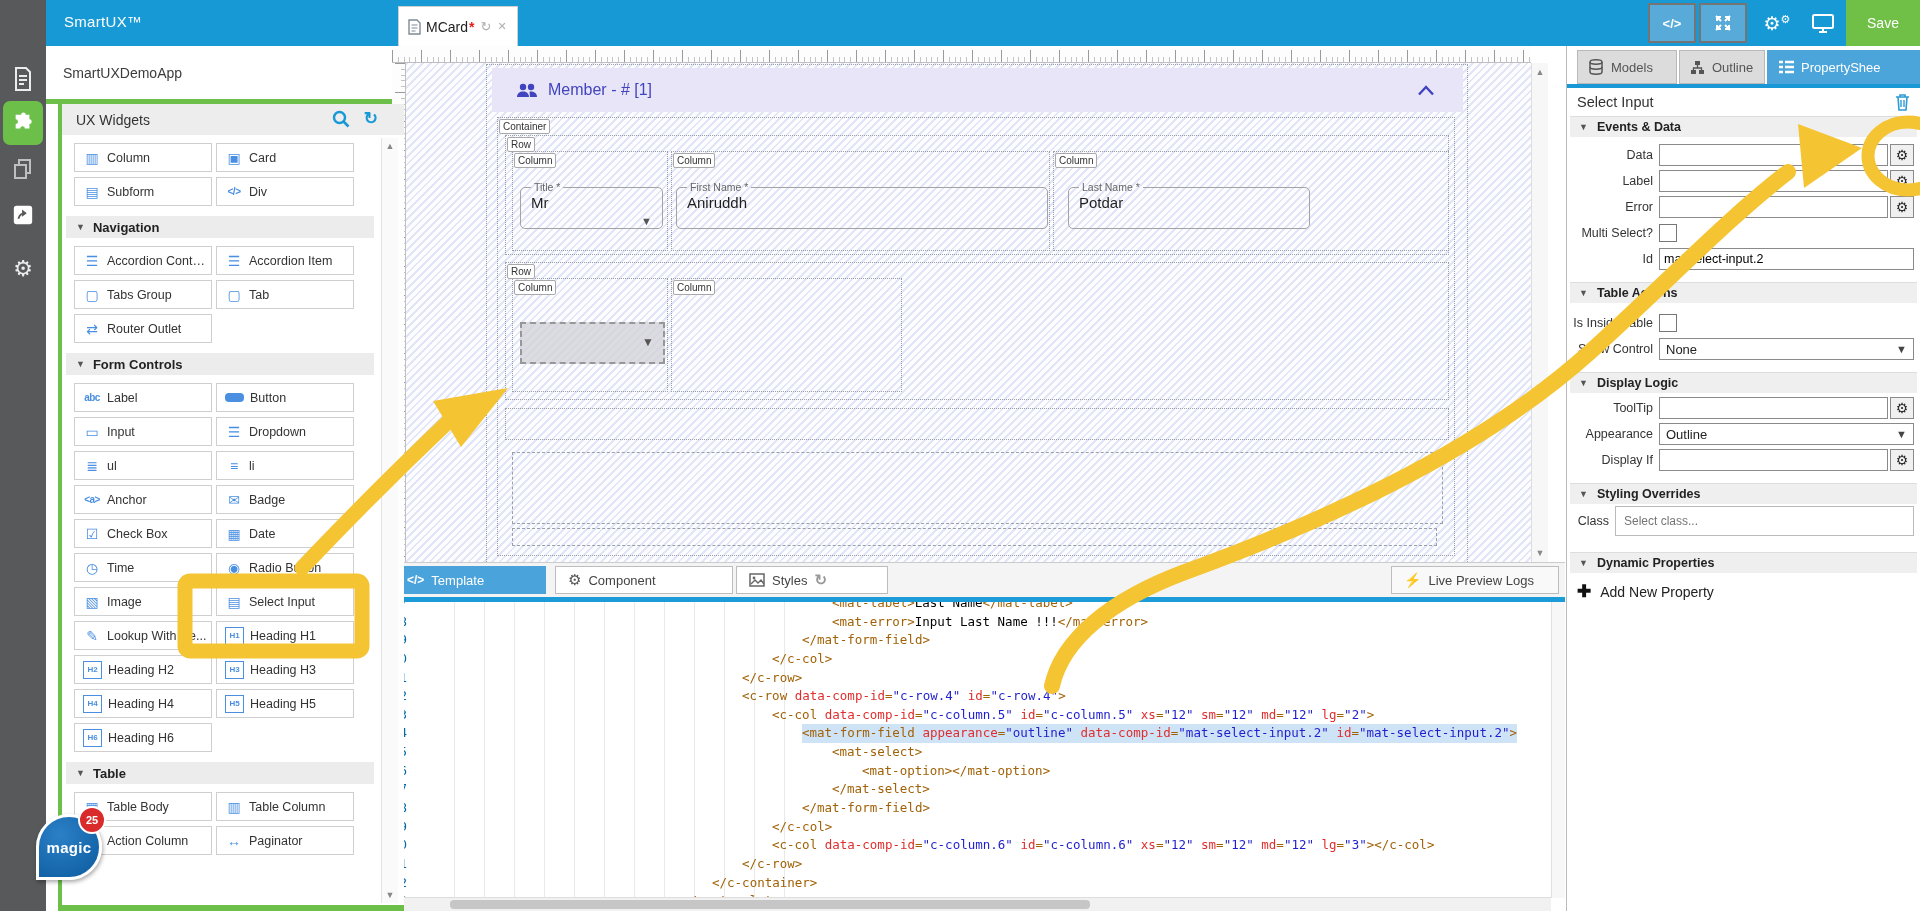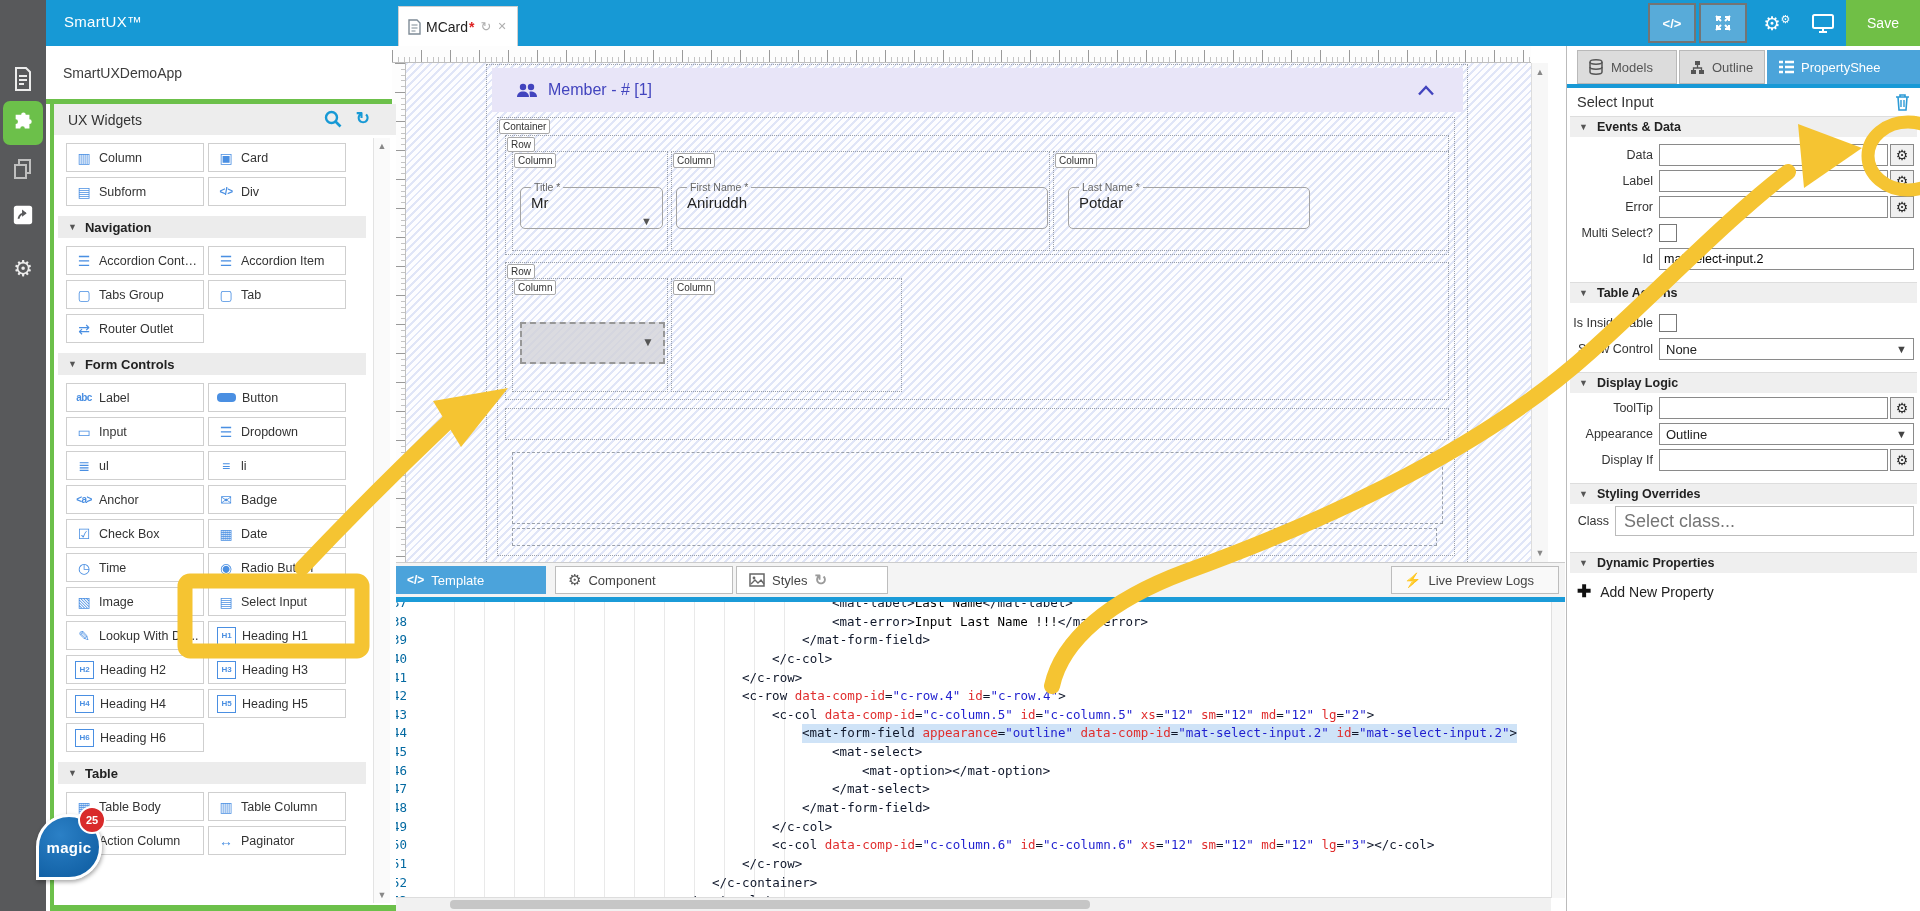--- a/index.html
+++ b/index.html
@@ -16,21 +16,21 @@
   #app-title{position:absolute;left:18px;top:13px;color:#fff;font-size:15px;letter-spacing:.3px;}
   .tb-btn{position:absolute;top:3px;width:48px;height:40px;background:#58ABD9;border:2px solid #747474;box-sizing:border-box;display:flex;align-items:center;justify-content:center;color:#fff;}
   .tb-ic{position:absolute;top:8px;width:34px;height:30px;display:flex;align-items:center;justify-content:center;color:#fff;}
   #save-btn{position:absolute;right:0;top:0;width:74px;height:46px;background:#70BF46;color:#fff;border:none;font-size:14px;font-family:inherit;}
 
   
   #sidebar{left:46px;top:46px;width:346px;height:865px;background:#fff;z-index:4;}
   #app-name-bar{position:absolute;left:0;top:0;width:100%;height:53px;background:#fff;display:flex;align-items:center;}
   #app-name{margin-left:17px;font-size:14px;color:#3c3c3c;}
   #green-top{position:absolute;left:0;top:53px;width:100%;height:5px;background:#6CC04A;}
-  #widgets-wrap{position:absolute;left:4px;top:58px;width:346px;height:807px;box-sizing:border-box;border-left:4px solid #6CC04A;border-bottom:6px solid #6CC04A;background:#fff;}
+  #widgets-wrap{position:absolute;left:12px;top:58px;width:346px;height:807px;box-sizing:border-box;border-left:4px solid #6CC04A;border-bottom:6px solid #6CC04A;background:#fff;}
   #widgets-title{height:31px;background:#EDEDED;display:flex;align-items:center;position:relative;}
   #widgets-title .t{margin-left:14px;font-size:14px;color:#333;}
   #panel-search{position:absolute;right:52px;top:6px;width:20px;height:20px;}
   #panel-refresh{position:absolute;right:26px;top:4px;color:#1799D5;font-size:17px;font-weight:bold;}
   #widget-sections{position:absolute;left:0;top:34px;width:316px;bottom:0;overflow:hidden;padding-top:3px;}
   .wsec-head{height:22px;background:#ECECEC;display:flex;align-items:center;margin:6px 4px 6px 4px;}
   .wsec-head .tri{font-size:9px;color:#555;margin:0 8px 0 10px;}
   .wsec-head .lbl{font-size:13px;font-weight:bold;color:#222;}
   .wgrid{display:grid;grid-template-columns:138px 138px;gap:5px 4px;padding:2px 0 4px 12px;}
   .witem{height:29px;border:1px solid #CFCFCF;background:#fff;display:flex;align-items:center;box-sizing:border-box;}
@@ -79,21 +79,21 @@
   .etab{position:absolute;top:3px;height:28px;border:1px solid #BDBDBD;background:#fff;box-sizing:border-box;display:flex;align-items:center;gap:7px;padding:0 12px;font-size:13px;color:#444;}
   .etab.active{background:#4BA3DB;border-color:#4BA3DB;color:#fff;}
   #blue-strip{position:absolute;left:0;top:34px;width:100%;height:5px;background:#1B9BD8;z-index:3;}
   #code-area{position:absolute;left:0;top:39px;width:1159px;height:296px;overflow:hidden;background:#fff;}
   #guides{position:absolute;left:62px;top:0;width:346px;height:100%;background:repeating-linear-gradient(to right,#E9E9E9 0 1px,transparent 1px 30px);}
   #code-lines{position:absolute;left:0;top:-8px;width:100%;}
   .cl{position:relative;height:18.65px;line-height:18.65px;font-family:"DejaVu Sans Mono",monospace;font-size:12.5px;white-space:nowrap;}
   .cl .ln{position:absolute;left:0;top:0;width:44px;text-align:left;color:#0369a1;}
   .cl .ct{position:absolute;top:0;}
   .cl .ct.sel{background:#CFE3F7;}
-  .tag{color:#0f172a;} .attr{color:#E02D2D;} .val{color:#1F1FCF;}
+  .tag{color:#a16207;} .attr{color:#E02D2D;} .val{color:#1F1FCF;}
   #hscroll{position:absolute;left:0;bottom:0;width:1159px;height:14px;background:#F1F1F1;border-top:1px solid #DDD;box-sizing:border-box;}
   #hthumb{position:absolute;left:58px;top:2px;width:640px;height:9px;background:#C6C6C6;border-radius:4px;}
   #evscroll{position:absolute;right:0;top:39px;width:14px;height:296px;background:#F7F7F7;border-left:1px solid #E0E0E0;box-sizing:border-box;}
 
   
   #inspector{left:1566px;top:46px;width:354px;height:865px;background:#fff;border-left:1px solid #BBB;box-sizing:border-box;}
   .itab{position:absolute;top:4px;height:34px;border:1px solid #B9B9B9;background:#DCDCDC;box-sizing:border-box;display:flex;align-items:center;gap:7px;padding:0 10px;font-size:13px;color:#555;}
   .itab.active{background:#4BA4DA;border-color:#4BA4DA;color:#fff;}
   #ins-strip{position:absolute;left:0;top:38px;width:100%;height:4px;background:#1899D6;}
   #ins-title-row{position:absolute;left:0;top:42px;width:100%;height:28px;display:flex;align-items:center;}
@@ -103,21 +103,21 @@
   .ihead{height:20px;background:#EFEFEF;border-top:1px solid #DDD;display:flex;align-items:center;margin:0 3px;}
   .ihead .tri{font-size:9px;color:#555;margin:0 9px 0 9px;}
   .ihead .lbl{font-size:12.5px;font-weight:bold;color:#222;}
   .prow{display:flex;align-items:center;margin:4px 6px 1px 0;height:22px;}
   .plabel{width:86px;text-align:right;padding-right:6px;font-size:12.5px;color:#333;flex:none;}
   .pinput{flex:1;height:20px;border:1px solid #8A8A8A;background:#fff;font-size:12.5px;font-family:inherit;padding:0 4px;min-width:0;}
   .pgear{width:24px;height:22px;border:1px solid #8A8A8A;background:#F0F0F0;margin-left:2px;display:flex;align-items:center;justify-content:center;font-size:14px;color:#2b2b2b;flex:none;box-sizing:border-box;}
   .pselect{flex:1;height:22px;border:1px solid #8A8A8A;display:flex;align-items:center;justify-content:space-between;padding:0 6px;font-size:13px;color:#222;box-sizing:border-box;background:#fff;}
   .pselect .caret{color:#444;font-size:11px;}
   .pcheck{width:16px;height:16px;border:1px solid #777;background:#fff;flex:none;}
-  #class-input{height:28px;border:1px solid #BBB;flex:1;font-size:18px;font-family:inherit;padding:0 8px;}
+  #class-input{height:28px;border:1px solid #BBB;flex:1;font-size:12px;font-family:inherit;padding:0 8px;}
   #add-prop{display:flex;align-items:center;margin:8px 0 0 10px;}
   #add-prop .plus{font-size:17px;font-weight:bold;color:#111;margin-right:9px;}
   #add-prop .t{font-size:14px;color:#222;}
 
   
   #overlay{left:0;top:0;width:1920px;height:911px;z-index:50;pointer-events:none;}
 </style>
 </head>
 <body>
 

